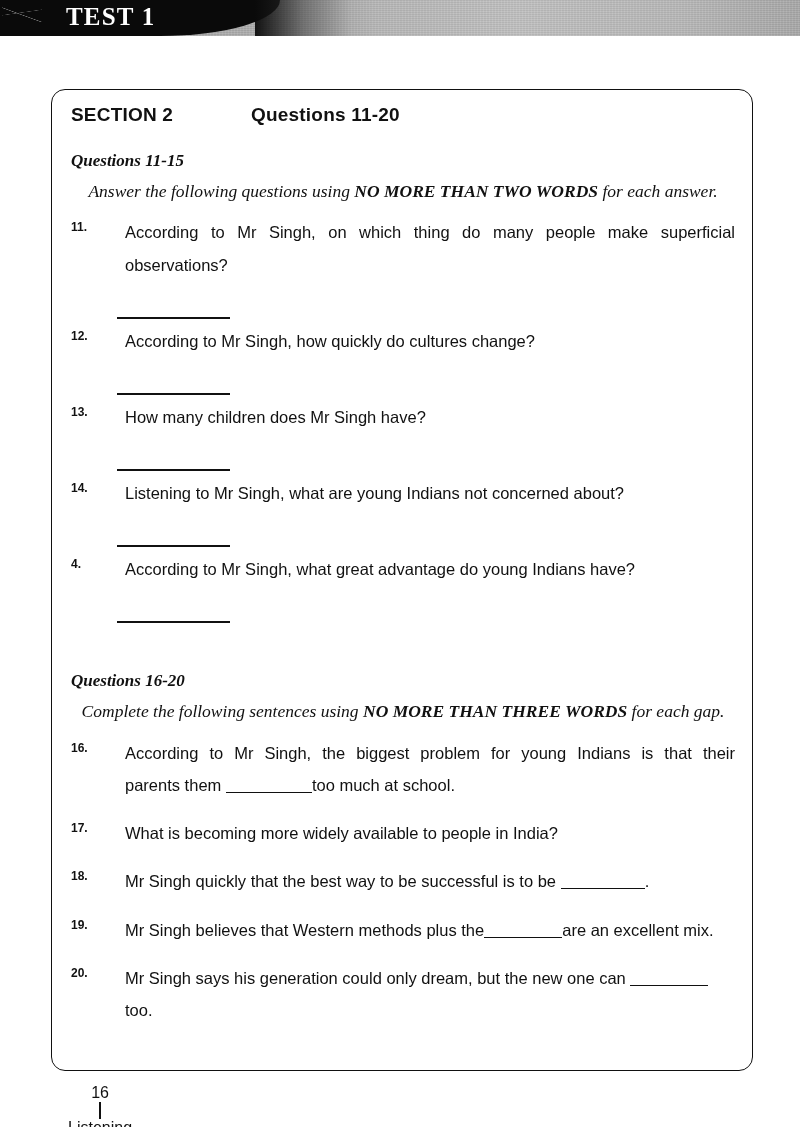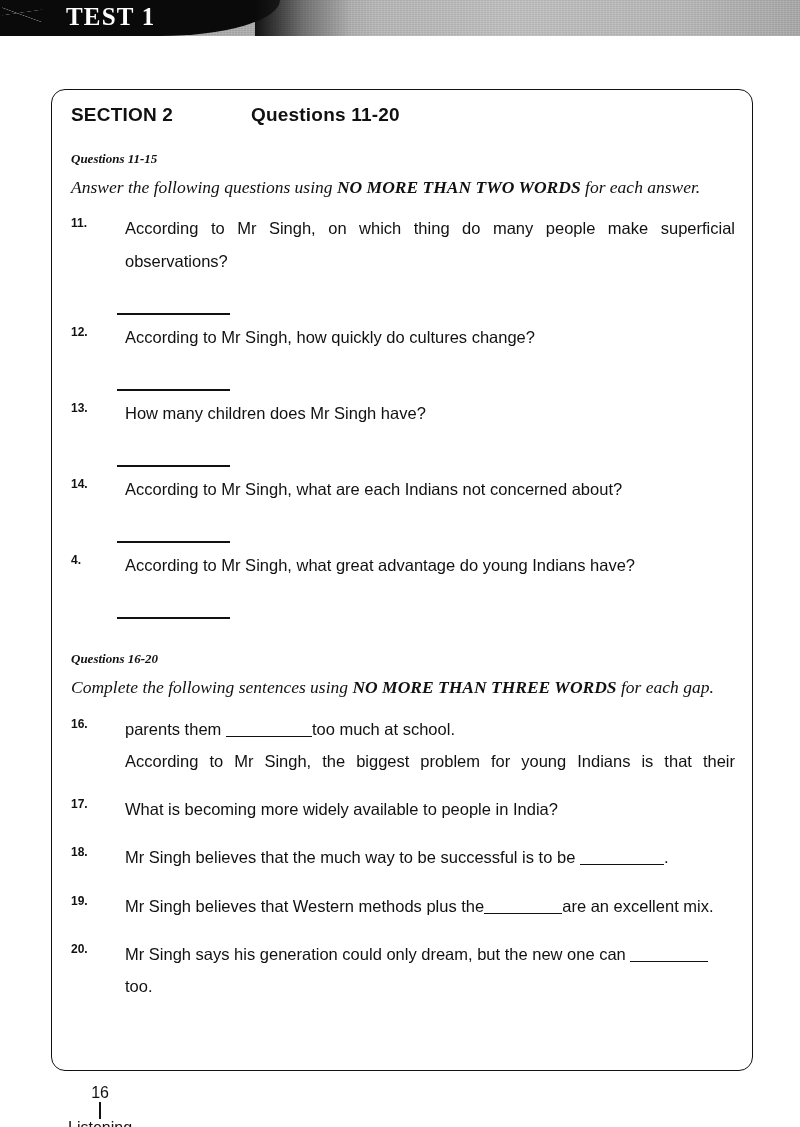--- a/index.html
+++ b/index.html
@@ -116,29 +116,30 @@
     letter-spacing: .2px;
     margin-bottom: 25px;
   }
   #section-header .sec-title { width: 180px; }
 
   
   .group-heading {
     font-family: "Liberation Serif", serif;
     font-style: italic;
     font-weight: bold;
-    font-size: 13px;
-    margin: 0 0 9px 0;
+    font-size: 17px;
+    margin: 16px 0 9px 0;
   }
   .rubric {
     font-family: "Liberation Serif", serif;
     font-style: italic;
     font-size: 17.5px;
     line-height: 1.28;
     margin: 0 0 14px 0;
+    text-align: center;
   }
   .rubric b {
     font-weight: bold;
     font-style: italic;
   }
 
   
   .q-row {
     display: flex;
     align-items: flex-start;
@@ -271,21 +272,21 @@
       <div class="q-row">
         <div class="q-num">13.</div>
         <div class="q-text">How many children does Mr Singh have?</div>
       </div>
       <div class="ans-wrap">
         <div class="answer-line"></div>
       </div>
 
       <div class="q-row">
         <div class="q-num">14.</div>
-        <div class="q-text">According to Mr Singh, what are each Indians not concerned about?</div>
+        <div class="q-text">Listening to Mr Singh, what are young Indians not concerned about?</div>
       </div>
       <div class="ans-wrap">
         <div class="answer-line"></div>
       </div>
 
       <div class="q-row">
         <div class="q-num">4.</div>
         <div class="q-text">According to Mr Singh, what great advantage do young Indians have?</div>
       </div>
       <div class="ans-wrap">
@@ -293,37 +294,37 @@
       </div>
 
       <div class="spacer-26"></div>
 
       <div class="group-heading">Questions 16-20</div>
       <p class="rubric"><span>Complete the following sentences using </span><b>NO MORE THAN THREE WORDS</b><span> for each gap.</span></p>
 
       <div class="q-row">
         <div class="q-num">16.</div>
         <div class="q-text justify">
+          <span class="jline stretch">According to Mr Singh, the biggest problem for young Indians is that their</span>
           <span class="jline"><span>parents them </span><span class="gap w1"></span><span>too much at school.</span></span>
-          <span class="jline stretch">According to Mr Singh, the biggest problem for young Indians is that their</span>
         </div>
       </div>
 
       <div class="spacer-16"></div>
 
       <div class="q-row">
         <div class="q-num">17.</div>
         <div class="q-text">What is becoming more widely available to people in India?</div>
       </div>
 
       <div class="spacer-16"></div>
 
       <div class="q-row">
         <div class="q-num">18.</div>
-        <div class="q-text"><span>Mr Singh believes that the much way to be successful is to be </span><span class="gap w2"></span><span>.</span></div>
+        <div class="q-text"><span>Mr Singh quickly that the best way to be successful is to be </span><span class="gap w2"></span><span>.</span></div>
       </div>
 
       <div class="spacer-16"></div>
 
       <div class="q-row">
         <div class="q-num">19.</div>
         <div class="q-text"><span>Mr Singh believes that Western methods plus the</span><span class="gap w3"></span><span>are an excellent mix.</span></div>
       </div>
 
       <div class="spacer-16"></div>

